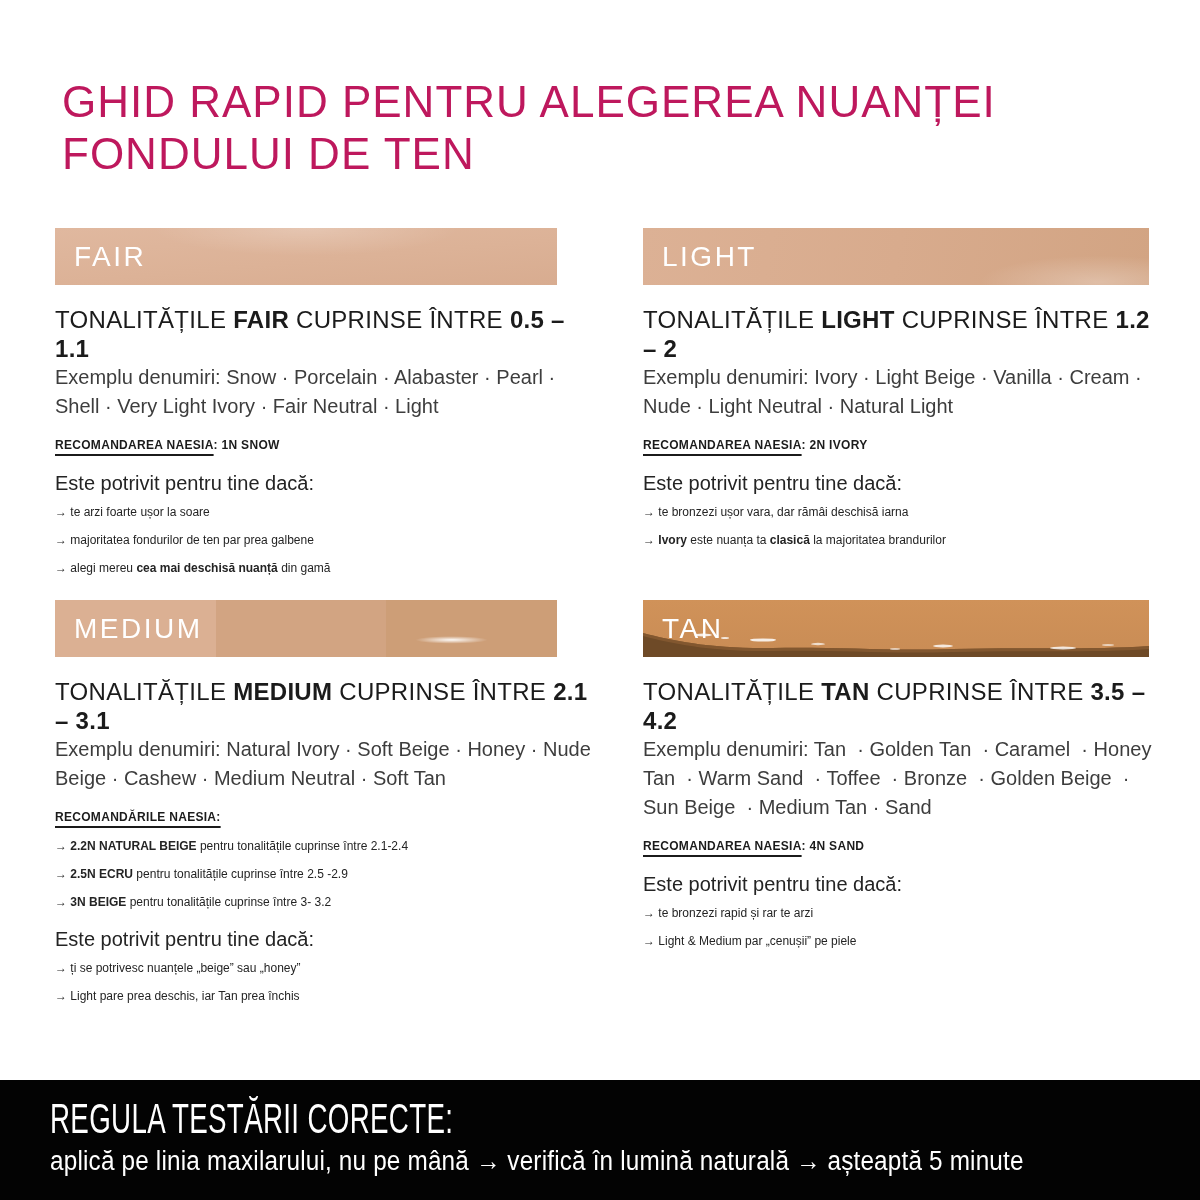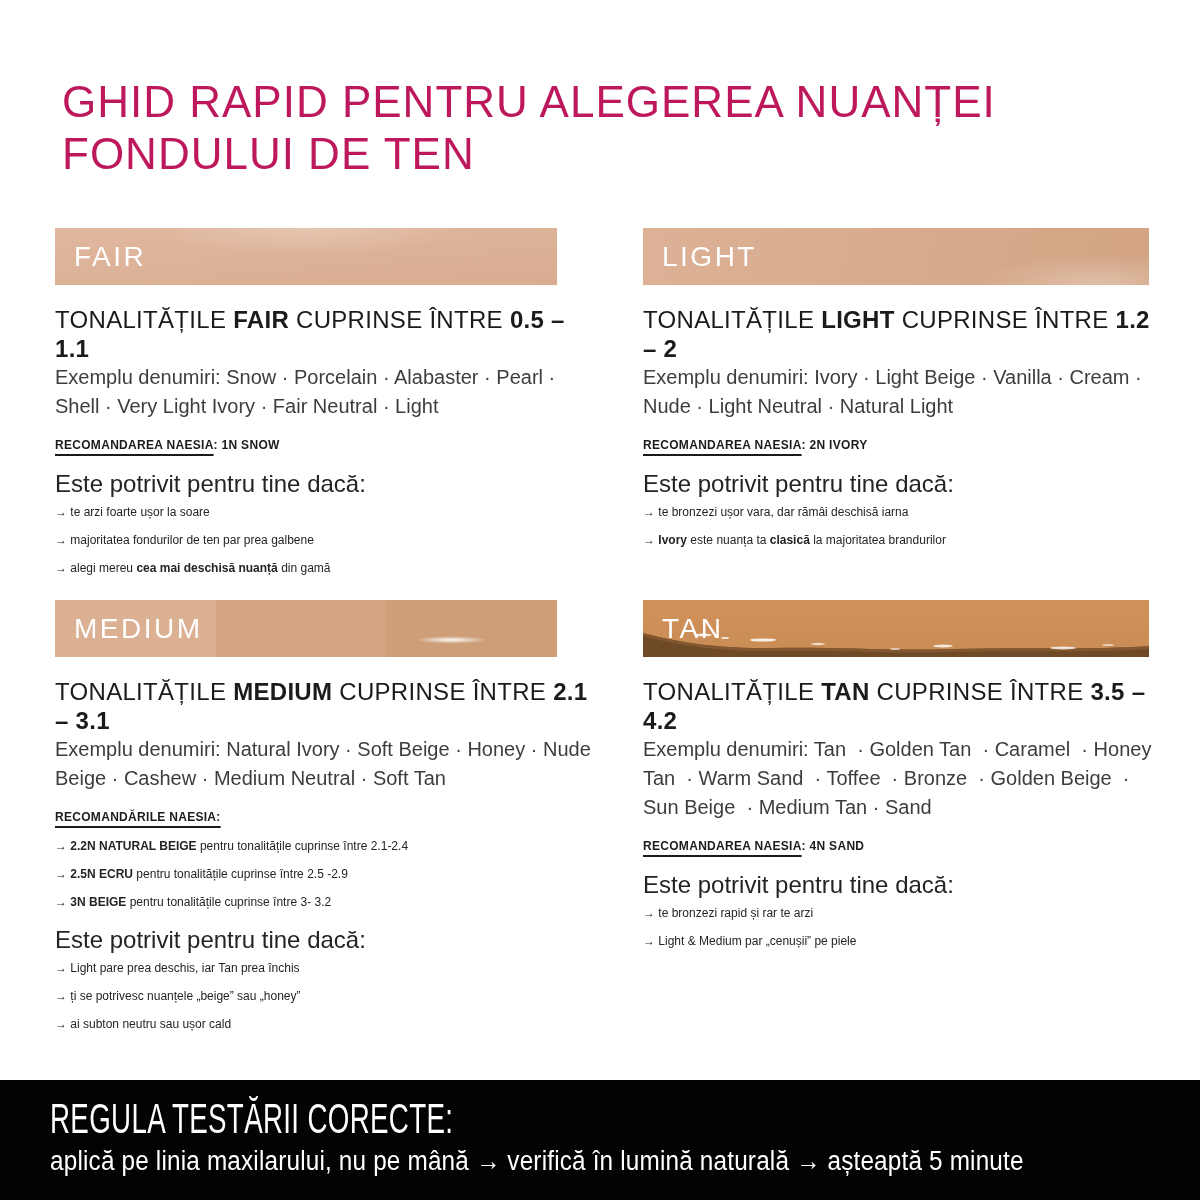--- a/index.html
+++ b/index.html
@@ -45,21 +45,21 @@
   .sw-tan svg.wave{position:absolute;left:0;bottom:0;width:100%;height:30px;z-index:1;}
 
   
   .content{margin-top:20px;}
   .caps{font-size:24px;line-height:29px;color:#1b1b1b;letter-spacing:.3px;}
   .caps .b{font-weight:bold;}
   .ex{font-size:20px;line-height:29px;color:#3d3d3d;white-space:pre-wrap;}
   .rec{margin-top:9px;font-size:12px;line-height:30px;font-weight:bold;
        color:#1b1b1b;letter-spacing:.3px;}
   .rec .u{text-decoration:underline;text-underline-offset:5px;text-decoration-thickness:1.5px;}
-  .intro{margin-top:9px;font-size:24px;line-height:29px;color:#242424;}
+  .intro{margin-top:9px;font-size:20px;line-height:29px;color:#242424;}
   .arr{font-size:12px;line-height:28px;color:#242424;}
   .arr .b{font-weight:bold;}
 
   
   .footer{
     position:absolute;left:0;top:1080px;width:1200px;height:120px;
     background:#030303;color:#ffffff;box-sizing:border-box;
   }
   .f-title{
     margin:16px 0 3px 50px;font-size:42px;line-height:46px;letter-spacing:.5px;
@@ -111,23 +111,22 @@
       <span class="lbl">MEDIUM</span>
     </div>
     <div class="content">
         <div class="caps"><span>TONALITĂȚILE </span><span class="b">MEDIUM</span><span> CUPRINSE ÎNTRE </span><span class="b">2.1 – 3.1</span></div>
         <div class="ex"><span>Exemplu denumiri: Natural Ivory · Soft Beige · Honey · Nude Beige · Cashew · Medium Neutral · Soft Tan</span></div>
         <div class="rec"><span class="u">RECOMANDĂRILE NAESIA:</span></div>
         <div class="arr">→ <span class="b">2.2N NATURAL BEIGE</span><span> pentru tonalitățile cuprinse între 2.1-2.4</span></div>
         <div class="arr">→ <span class="b">2.5N ECRU</span><span> pentru tonalitățile cuprinse între 2.5 -2.9</span></div>
         <div class="arr">→ <span class="b">3N BEIGE</span><span> pentru tonalitățile cuprinse între 3- 3.2</span></div>
         <div class="intro">Este potrivit pentru tine dacă:</div>
+        <div class="arr">→ <span>ți se potrivesc nuanțele „beige” sau „honey”</span></div>
         <div class="arr">→ <span>Light pare prea deschis, iar Tan prea închis</span></div>
-        <div class="arr">→ <span>ți se potrivesc nuanțele „beige” sau „honey”</span></div>
-        <div class="arr">→ <span>ai subton neutru sau ușor cald</span></div>
       </div>
   </div>
     <div class="section s-tan c-right">
     <div class="banner sw-tan">
       <span class="lbl">TAN</span>
 
   <svg class="wave" viewBox="0 0 506 30" preserveAspectRatio="none">
     <path d="M0,6 C30,14 70,22 130,21 C200,20 240,24 310,22 C380,20 450,23 506,19 L506,30 L0,30 Z" fill="#6e4a27"></path>
     <path d="M0,6 C30,14 70,22 130,21 C200,20 240,24 310,22 C380,20 450,23 506,19 L506,22 C450,26 380,23 310,25 C240,27 200,23 130,24 C70,25 30,17 0,9 Z" fill="#8a5c33" opacity="0.75"></path>
     <ellipse cx="60" cy="8" rx="9" ry="1.5" fill="#ffffff" opacity="0.85"></ellipse>

